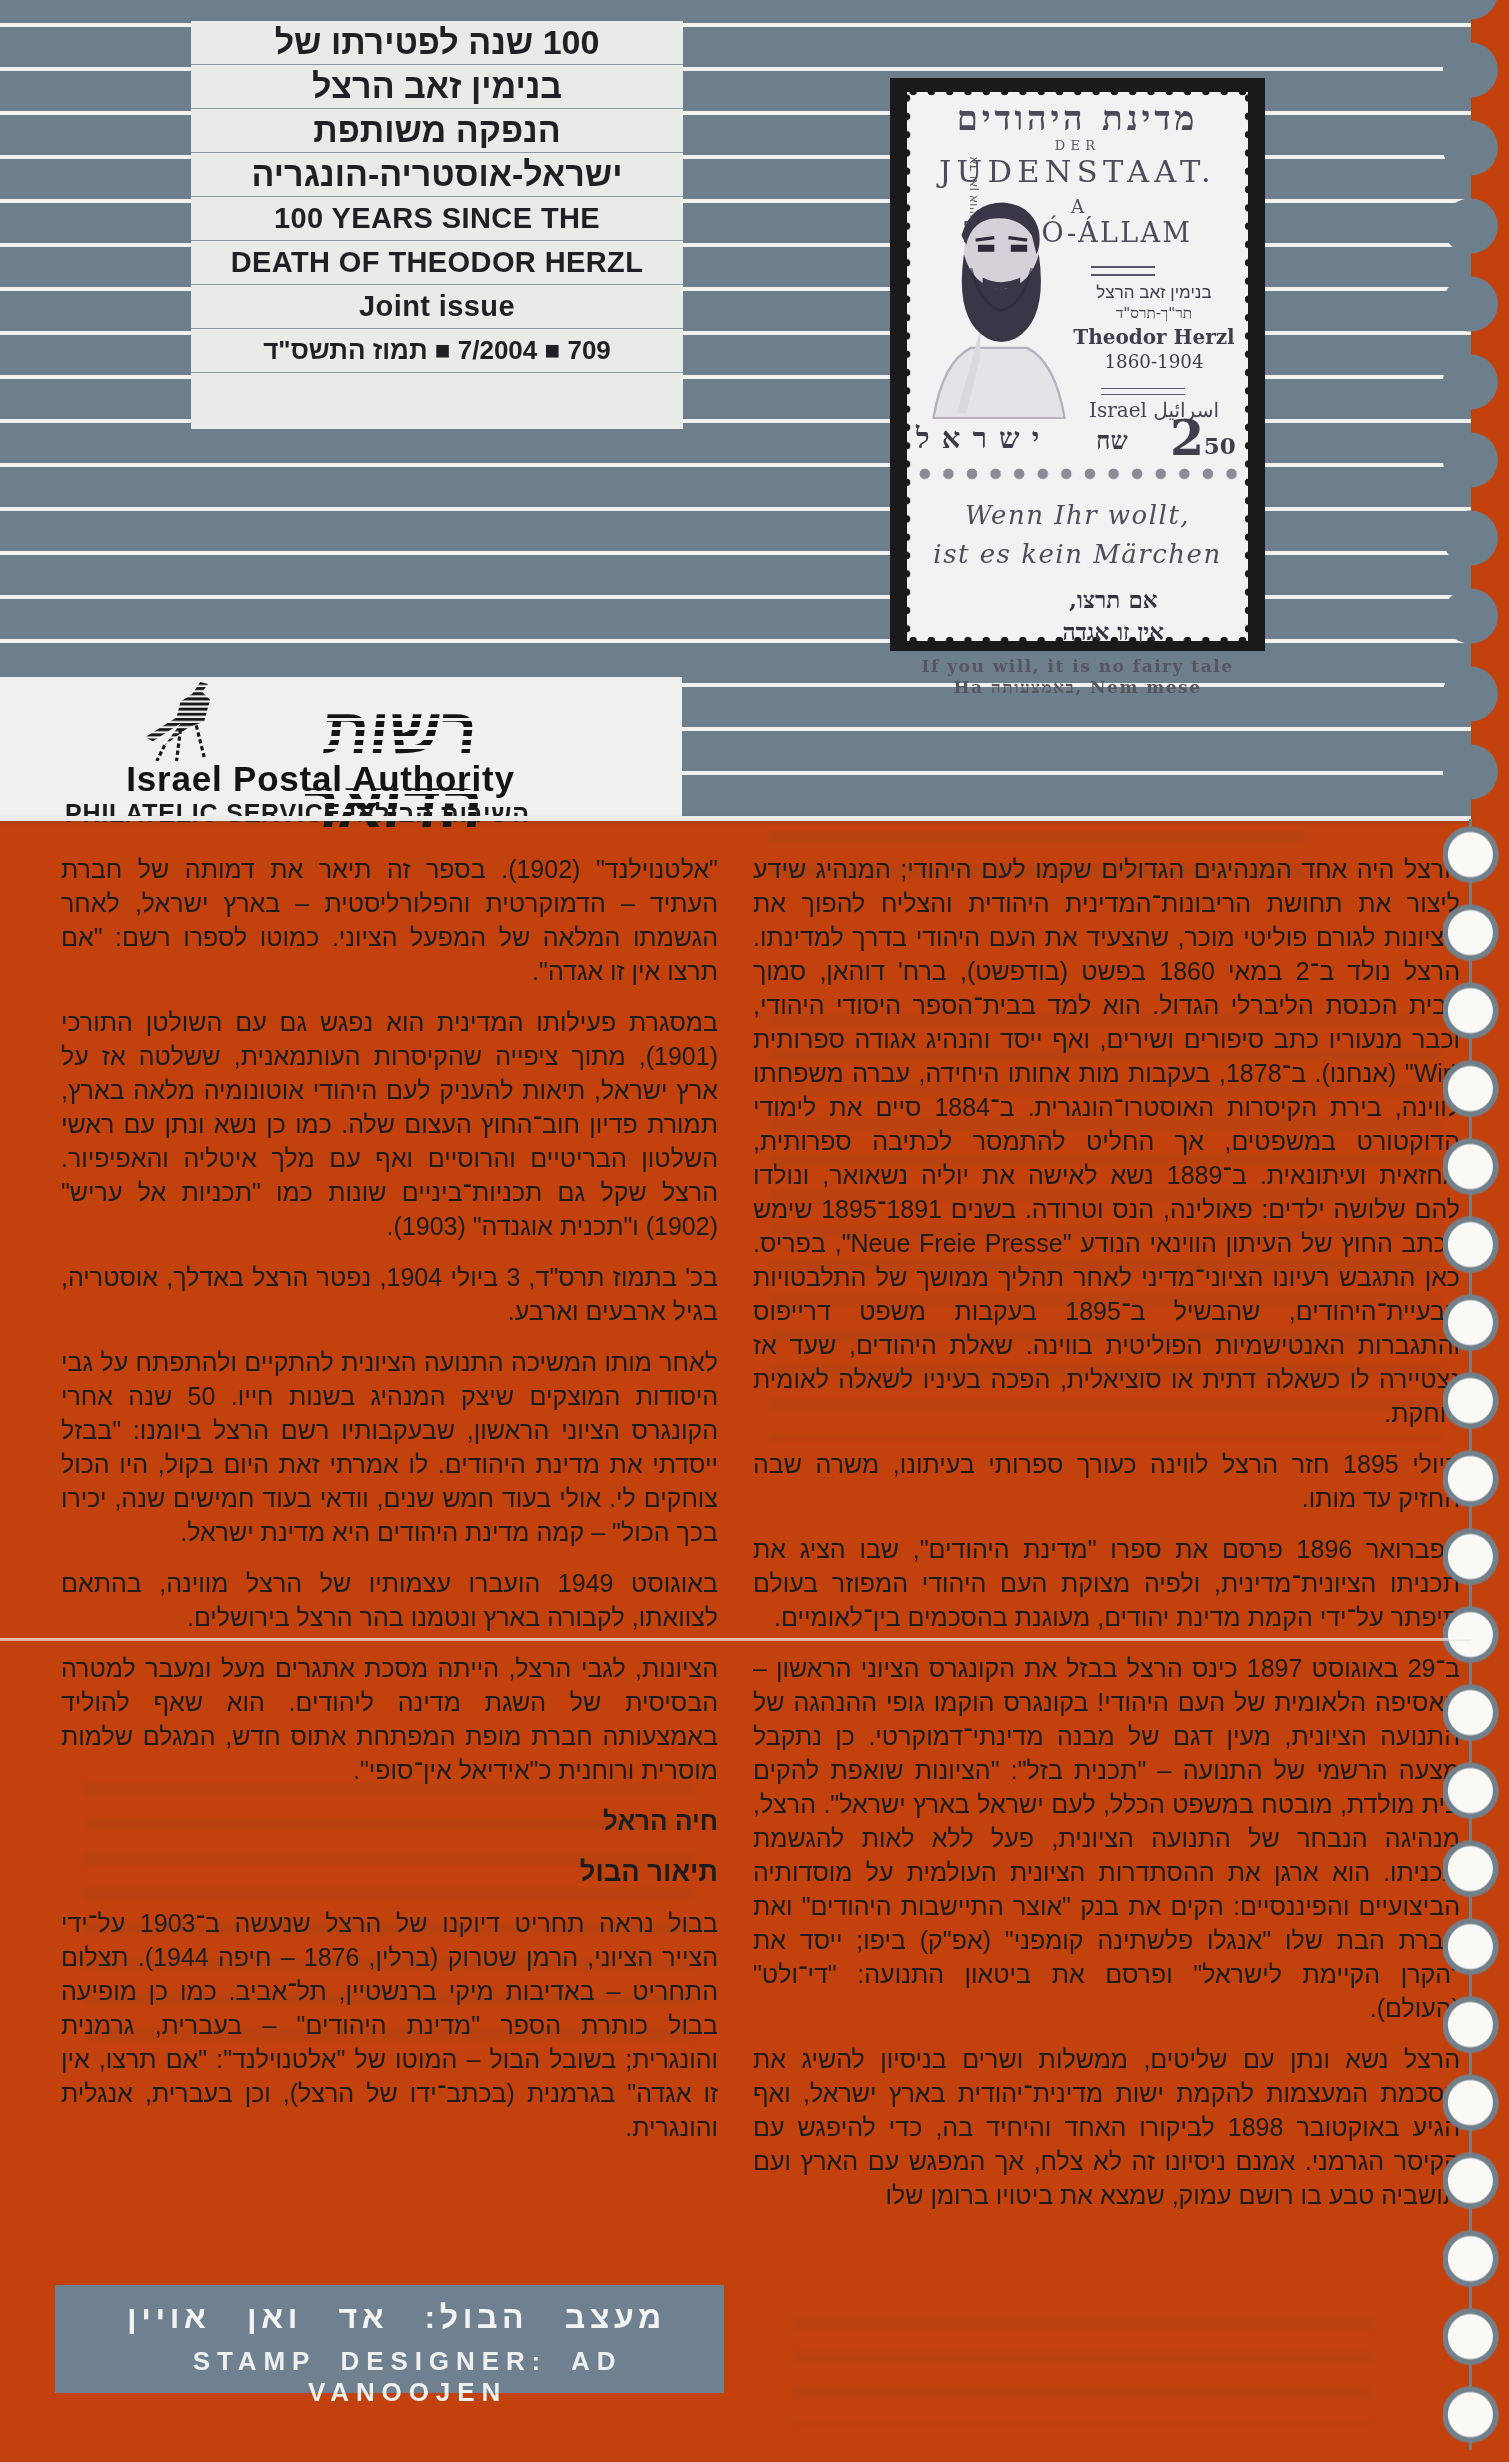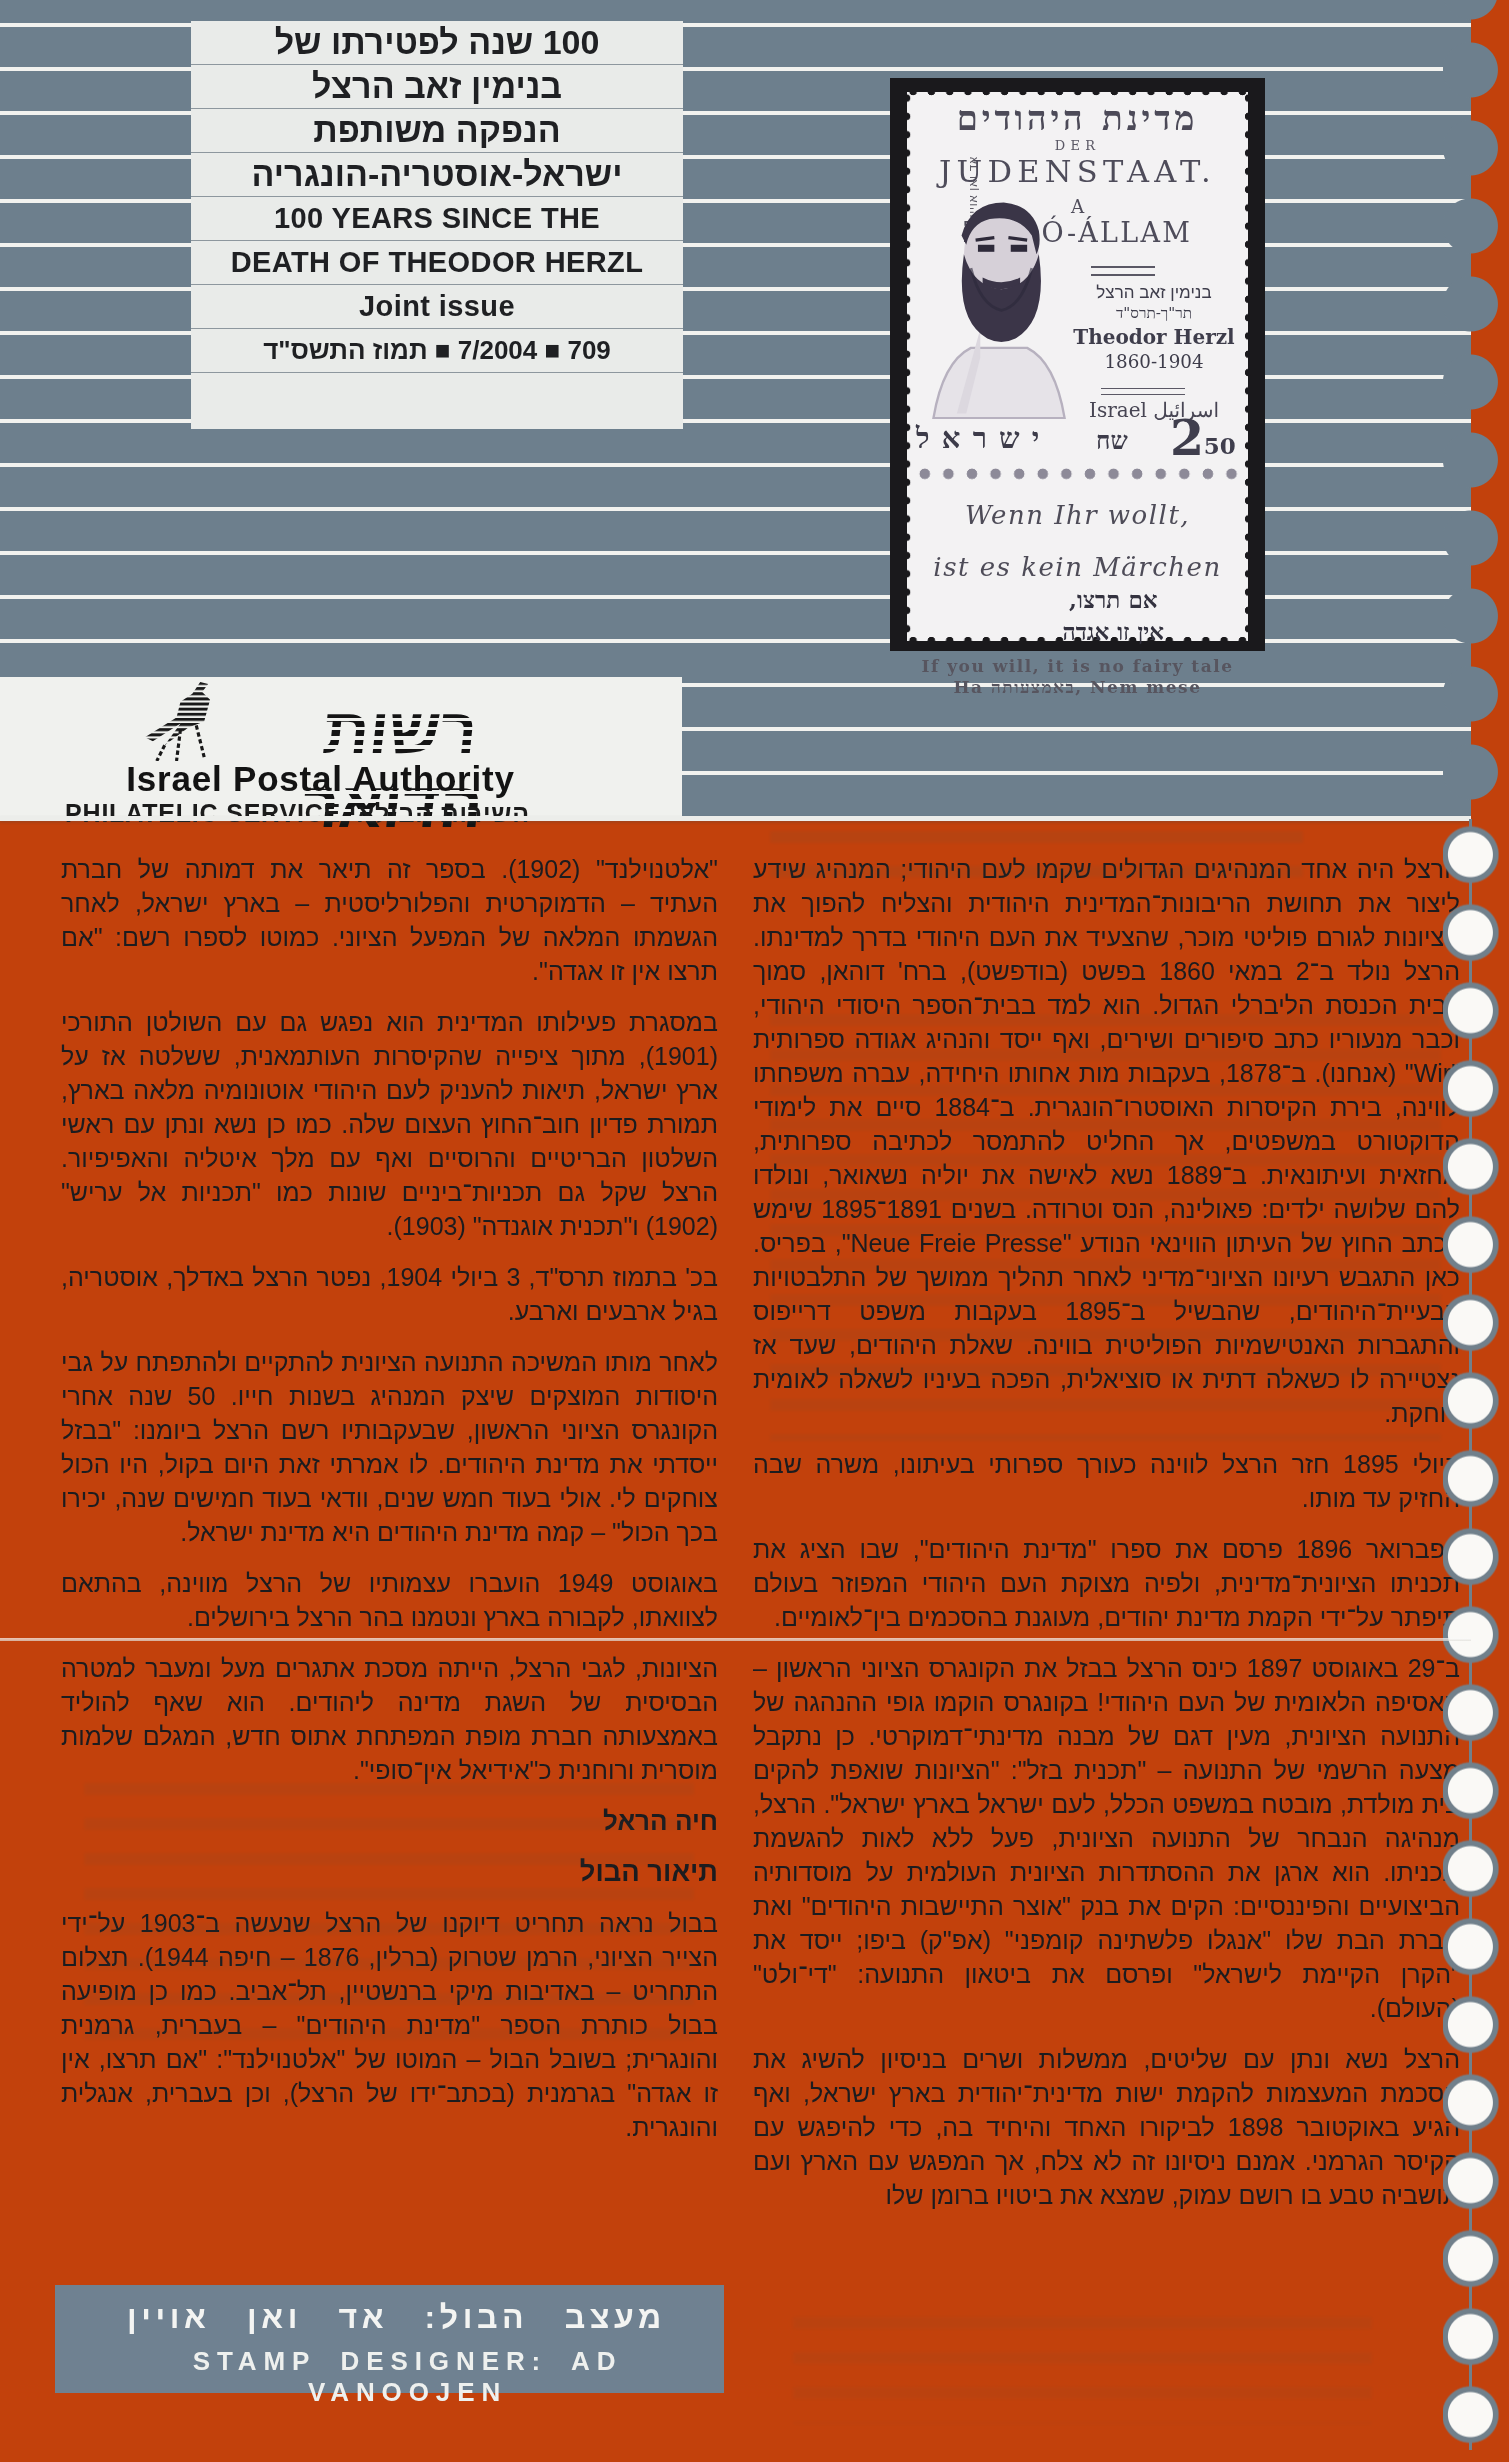--- a/index.html
+++ b/index.html
@@ -46,21 +46,21 @@
   .st-rule2{left:194px;top:296px;width:84px;height:5.3px;border-top:1.5px solid #5a5865;border-bottom:1.5px solid #5a5865;}
   .st-israel{left:156px;right:3px;top:306px;text-align:center;font-size:20px;color:#4745534;color:#474553;}
   .st-country{left:9.1px;top:329px;font-size:29px;font-weight:bold;letter-spacing:12.2px;color:#3c3b49;direction:rtl;}
   .st-cur{left:189px;top:334px;font-size:24.4px;font-weight:bold;color:#3c3b49;direction:rtl;}
   .st-denom-big{right:44px;top:317px;font-size:49px;font-weight:bold;color:#3f3e4d;}
   .st-denom-small{right:12.2px;top:340px;font-size:23px;font-weight:bold;color:#3f3e4d;}
   .st-dots{left:6.1px;right:6.1px;top:375px;height:13.7px;
     background-image:radial-gradient(circle 5.3px at 50% 50%,#8d8a98 5px,rgba(0,0,0,0) 5.6px);
     background-size:23.6px 13.7px;}
   .st-hand{font-style:italic;letter-spacing:1.5px;color:#4e4c58;font-size:26px;}
-  .st-hand.l1{top:408px;} .st-hand.l2{top:447px;margin-top:13px;}
+  .st-hand.l1{top:408px;} .st-hand.l2{top:447px;}
   .st-tab-he{left:25%;right:4%;text-align:center;font-size:23px;font-weight:bold;color:#33323f;direction:rtl;}
   .st-tab-he.l1{top:494px;} .st-tab-he.l2{top:526px;}
   .st-tab-en{top:564px;font-size:17px;letter-spacing:1.5px;color:#57555f;font-weight:bold;}
   .st-tab-hu{top:585px;font-size:17px;letter-spacing:1.5px;color:#57555f;font-weight:bold;}
   .st-micro{left:-49px;top:130px;width:229px;font-size:11.4px;color:#5a5862;transform:rotate(-90deg);
     direction:rtl;text-align:center;letter-spacing:0.8px;}
   .stamp{overflow:visible;}
   .portrait{left:3px;top:91px;}
 
   

